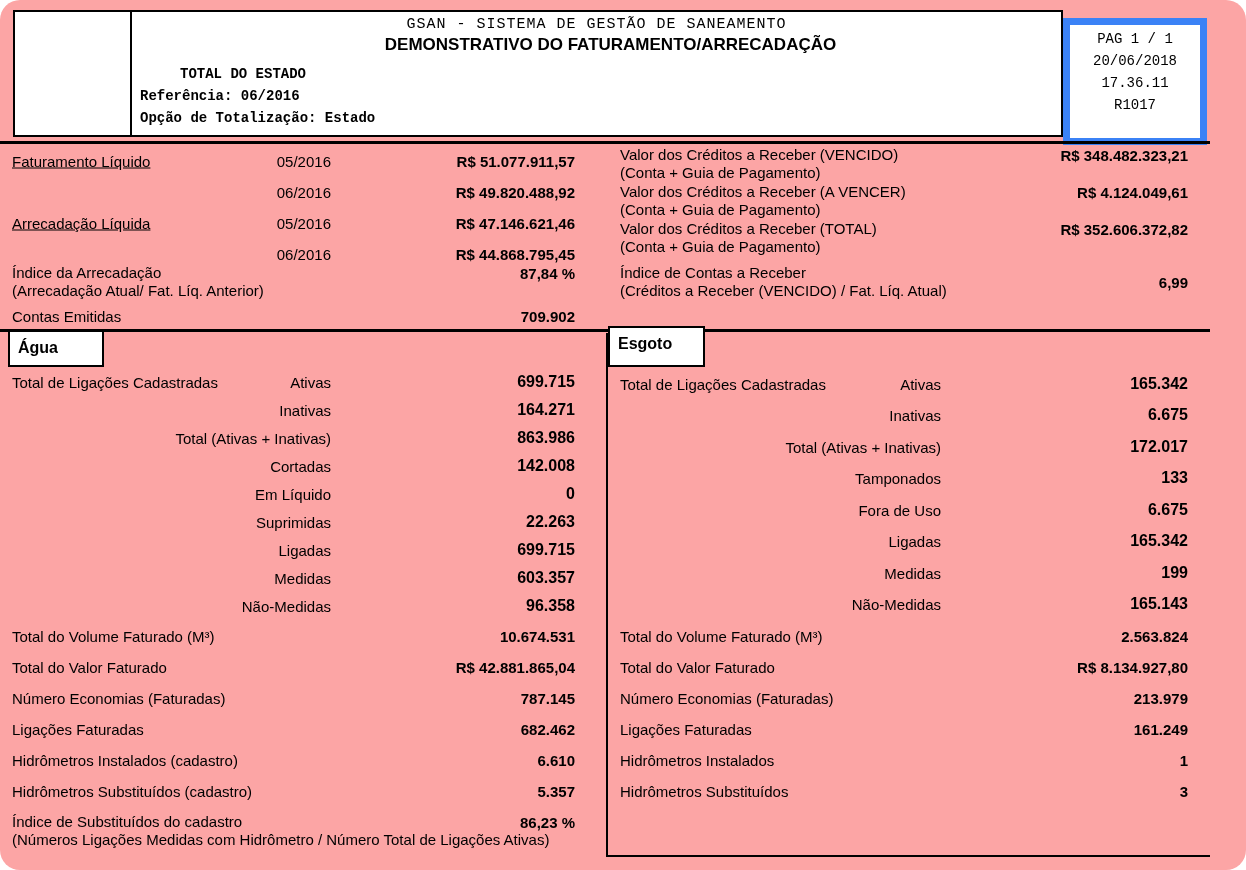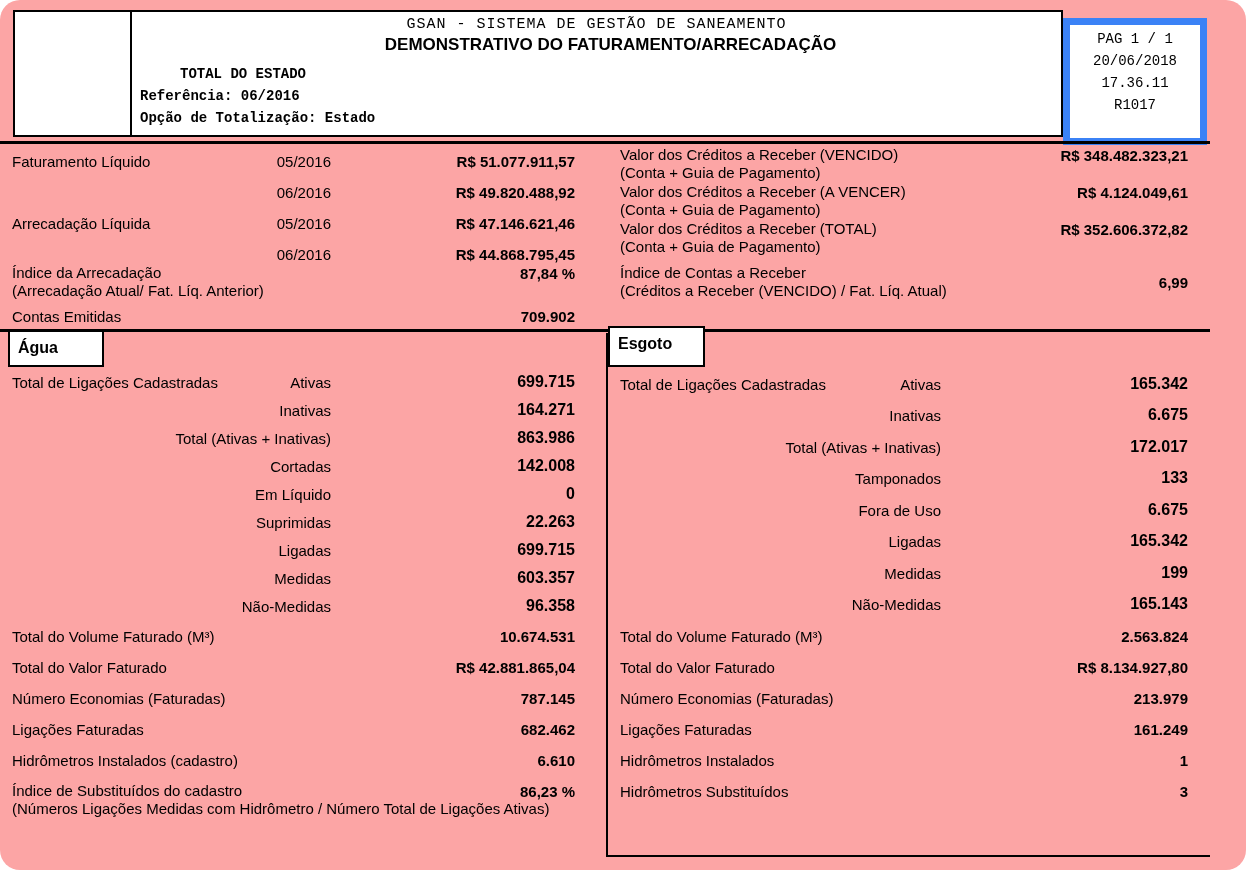--- a/index.html
+++ b/index.html
@@ -19,21 +19,21 @@
   .right-box div:first-child { margin-top: 3px; }
 
   .hline { position: absolute; left: 0; width: 1210px; height: 3px; background: #000; }
   .hline.h1 { top: 141px; }
   .hline.h2 { top: 329px; }
 
   
   .sum-left  { position: absolute; left: 0;   top: 145px; width: 608px; }
   .sum-right { position: absolute; left: 608px; top: 145px; width: 602px; }
   .srow { position: relative; height: 31px; }
-  .srow .lbl { position: absolute; left: 12px; top: 50%; transform: translateY(-50%); font-size: 15px; }
+  .srow .lbl { position: absolute; left: 12px; top: 50%; transform: translateY(-50%); font-size: 15px; text-decoration: underline; }
   .srow .per { position: absolute; right: 277px; top: 50%; transform: translateY(-50%); font-size: 15px; }
   .srow .val { position: absolute; right: 33px; top: 50%; transform: translateY(-50%); font-size: 15px; font-weight: bold; }
 
   .crow { position: relative; height: 37px; }
   .crow .lbl { position: absolute; left: 12px; top: 1px; font-size: 15px; line-height: 18px; }
   .crow .sub { position: absolute; left: 12px; top: 19px; font-size: 15px; line-height: 18px; }
   .crow .val { position: absolute; right: 22px; top: 2px; font-size: 15px; font-weight: bold; }
 
   .idx-left  { position: absolute; left: 0;    top: 263px; width: 608px; height: 40px; }
   .idx-right { position: absolute; left: 608px; top: 263px; width: 602px; height: 40px; }
@@ -218,20 +218,24 @@
       <span class="val">787.145</span>
     </div>
     <div class="trow">
       <span class="lbl">Ligações Faturadas</span>
       <span class="val">682.462</span>
     </div>
     <div class="trow">
       <span class="lbl">Hidrômetros Instalados (cadastro)</span>
       <span class="val">6.610</span>
     </div>
+    <div class="trow">
+      <span class="lbl">Hidrômetros Substituídos (cadastro)</span>
+      <span class="val">5.357</span>
+    </div>
 
     <div class="midx">
       <span class="lbl">Índice de Substituídos do cadastro</span>
       <span class="sub">(Números Ligações Medidas com Hidrômetro / Número Total de Ligações Ativas)</span>
       <span class="val">86,23 %</span>
     </div>
   </div>
 
   <div class="col-esgoto">
     <div class="lrow">

